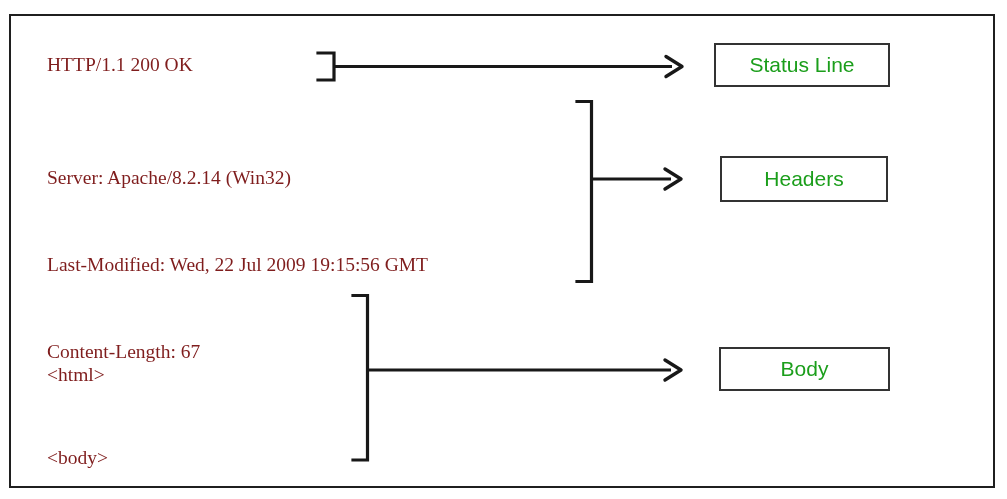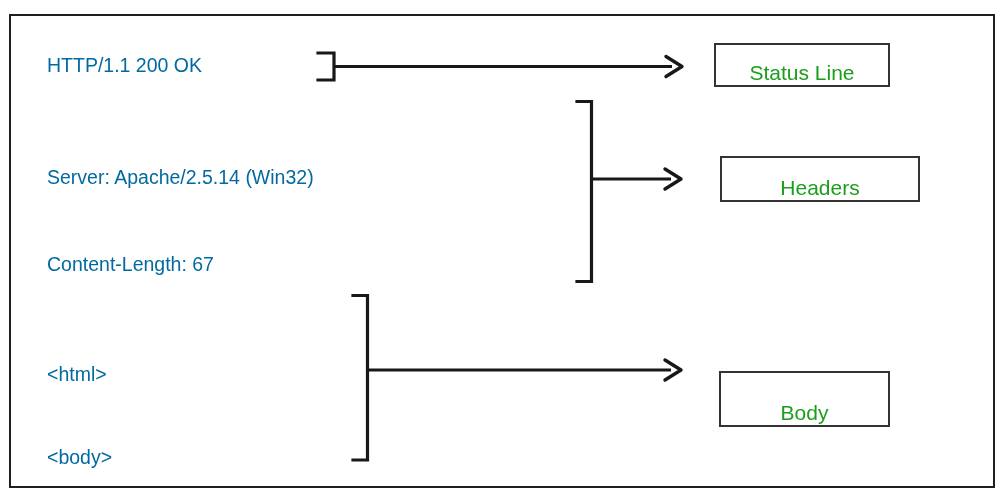--- a/index.html
+++ b/index.html
@@ -13,21 +13,21 @@
     width: 1007px; height: 499px;
     background: #ffffff;
   }
   .frame {
     position: absolute;
     left: 9px; top: 14px;
     width: 986px; height: 474px;
     border: 2px solid #1f1f1f;
     background: #ffffff;
   }
-  .green { color: #0369a1; }
+  .green { color: #7f1d1d; font-family: Liberation Serif, serif; }
   .status-text {
     position: absolute;
     left: 47px; top: 53px;
     font-size: 19.5px; line-height: 24px;
     white-space: pre;
   }
   .headers-text {
     position: absolute;
     left: 47px; top: 105px;
     font-size: 19.5px; line-height: 29px;
@@ -42,39 +42,40 @@
   .overlay {
     position: absolute;
     left: 0; top: 0;
     width: 1007px; height: 499px;
     pointer-events: none;
   }
   .label-box {
     position: absolute;
     border: 2px solid #333333;
     background: #ffffff;
-    display: flex; align-items: flex-end; justify-content: center;
+    display: flex; align-items: center; justify-content: center;
     font-size: 21px;
     color: #1b9e1b;
   }
   .box-status  { left: 714px; top: 43px;  width: 176px; height: 44px; }
-  .box-headers { left: 720px; top: 156px; width: 200px; height: 46px; }
-  .box-body    { left: 719px; top: 347px; width: 171px; height: 56px; margin-top: 24px; }
+  .box-headers { left: 720px; top: 156px; width: 168px; height: 46px; }
+  .box-body    { left: 719px; top: 347px; width: 171px; height: 44px; }
 </style>
 </head>
 <body>
 
 <div class="canvas">
 
   <div class="frame"></div>
 
   <div class="status-text green">HTTP/1.1 200 OK</div>
 
   <div class="headers-text green">
-    <div>Server: Apache/2.5.14 (Win32)</div>
+    <div>Server: Apache/8.2.14 (Win32)</div>
+    <div>Last-Modified: Wed, 22 Jul 2009 19:15:56 GMT</div>
     <div>Content-Length: 67</div>
     
     
   </div>
 
   <div class="body-text green">
     <div>&lt;html&gt;</div>
     <div>&lt;body&gt;</div>
     
     

